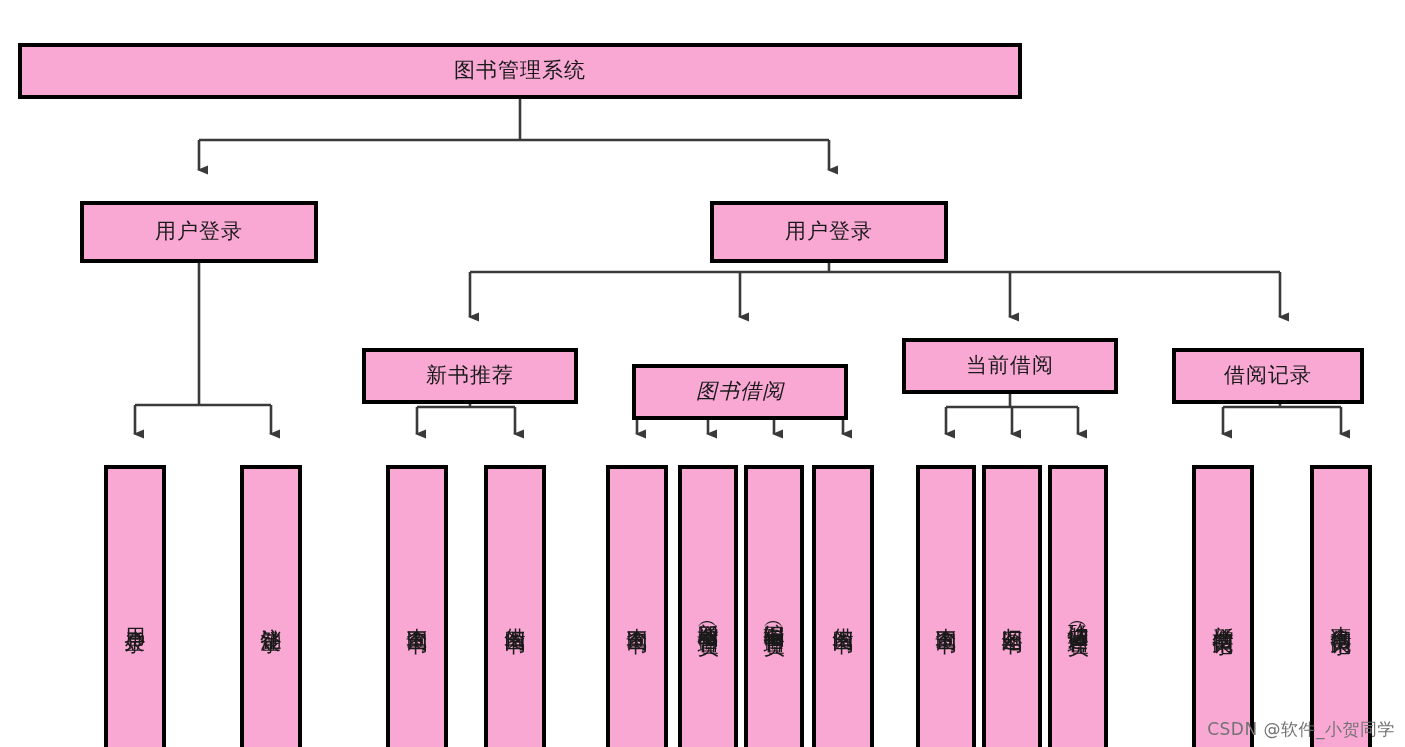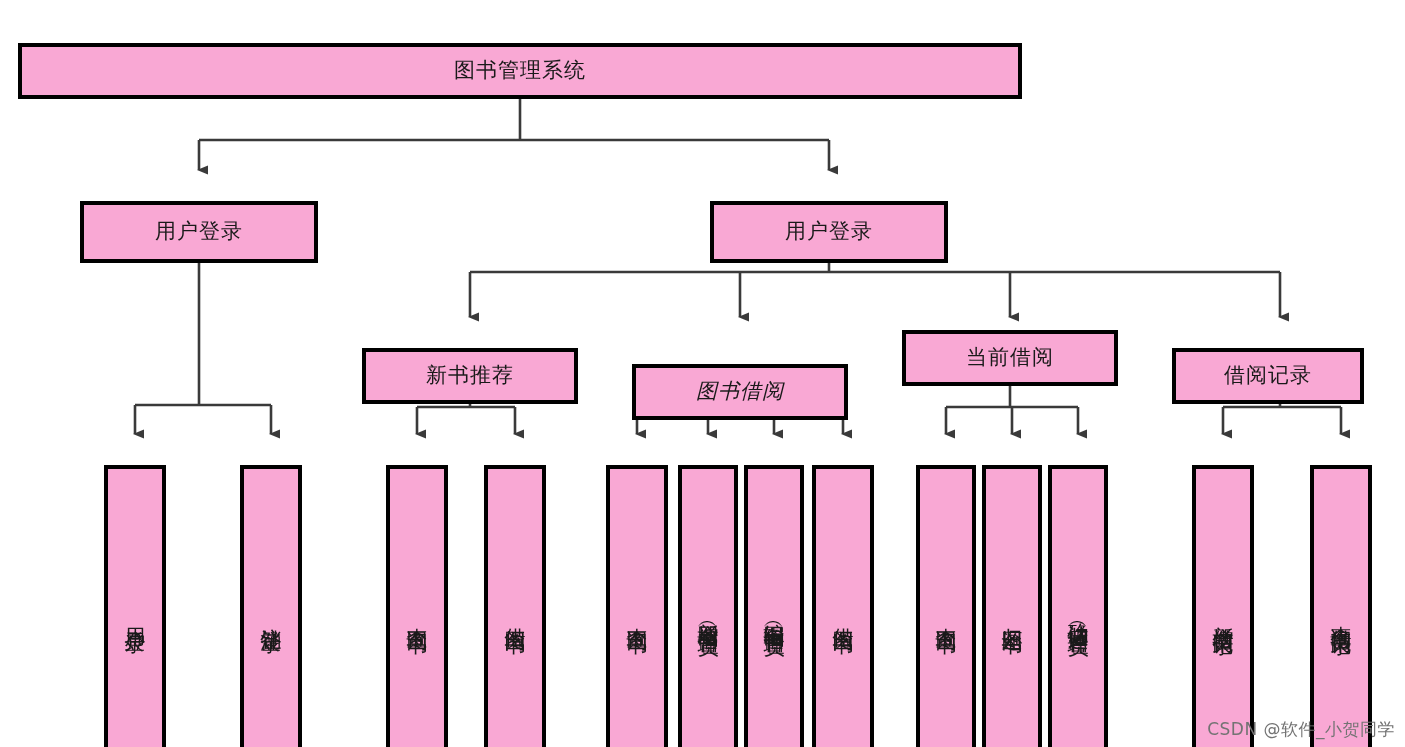--- a/index.html
+++ b/index.html
@@ -127,21 +127,21 @@
       </div>
       <div class="node horiz" style="left: 710px; top: 171px; width: 238px; height: 62px;">
         <span class="hlabel">用户登录</span>
       </div>
       <div class="node horiz" style="left: 362px; top: 318px; width: 216px; height: 56px;">
         <span class="hlabel">新书推荐</span>
       </div>
       <div class="node horiz" style="left: 632px; top: 334px; width: 216px; height: 56px; font-style: italic;">
         <span class="hlabel">图书借阅</span>
       </div>
-      <div class="node horiz" style="left: 902px; top: 300px; width: 216px; height: 56px;">
+      <div class="node horiz" style="left: 902px; top: 308px; width: 216px; height: 56px;">
         <span class="hlabel">当前借阅</span>
       </div>
       <div class="node horiz" style="left: 1172px; top: 318px; width: 192px; height: 56px;">
         <span class="hlabel">借阅记录</span>
       </div>
       <div class="node vert" style="left: 104px; top: 435px; width: 62px; height: 300px;">
         <span class="vlabel">用户登录</span>
       </div>
       <div class="node vert" style="left: 240px; top: 435px; width: 62px; height: 300px;">
         <span class="vlabel">注销登录</span>

